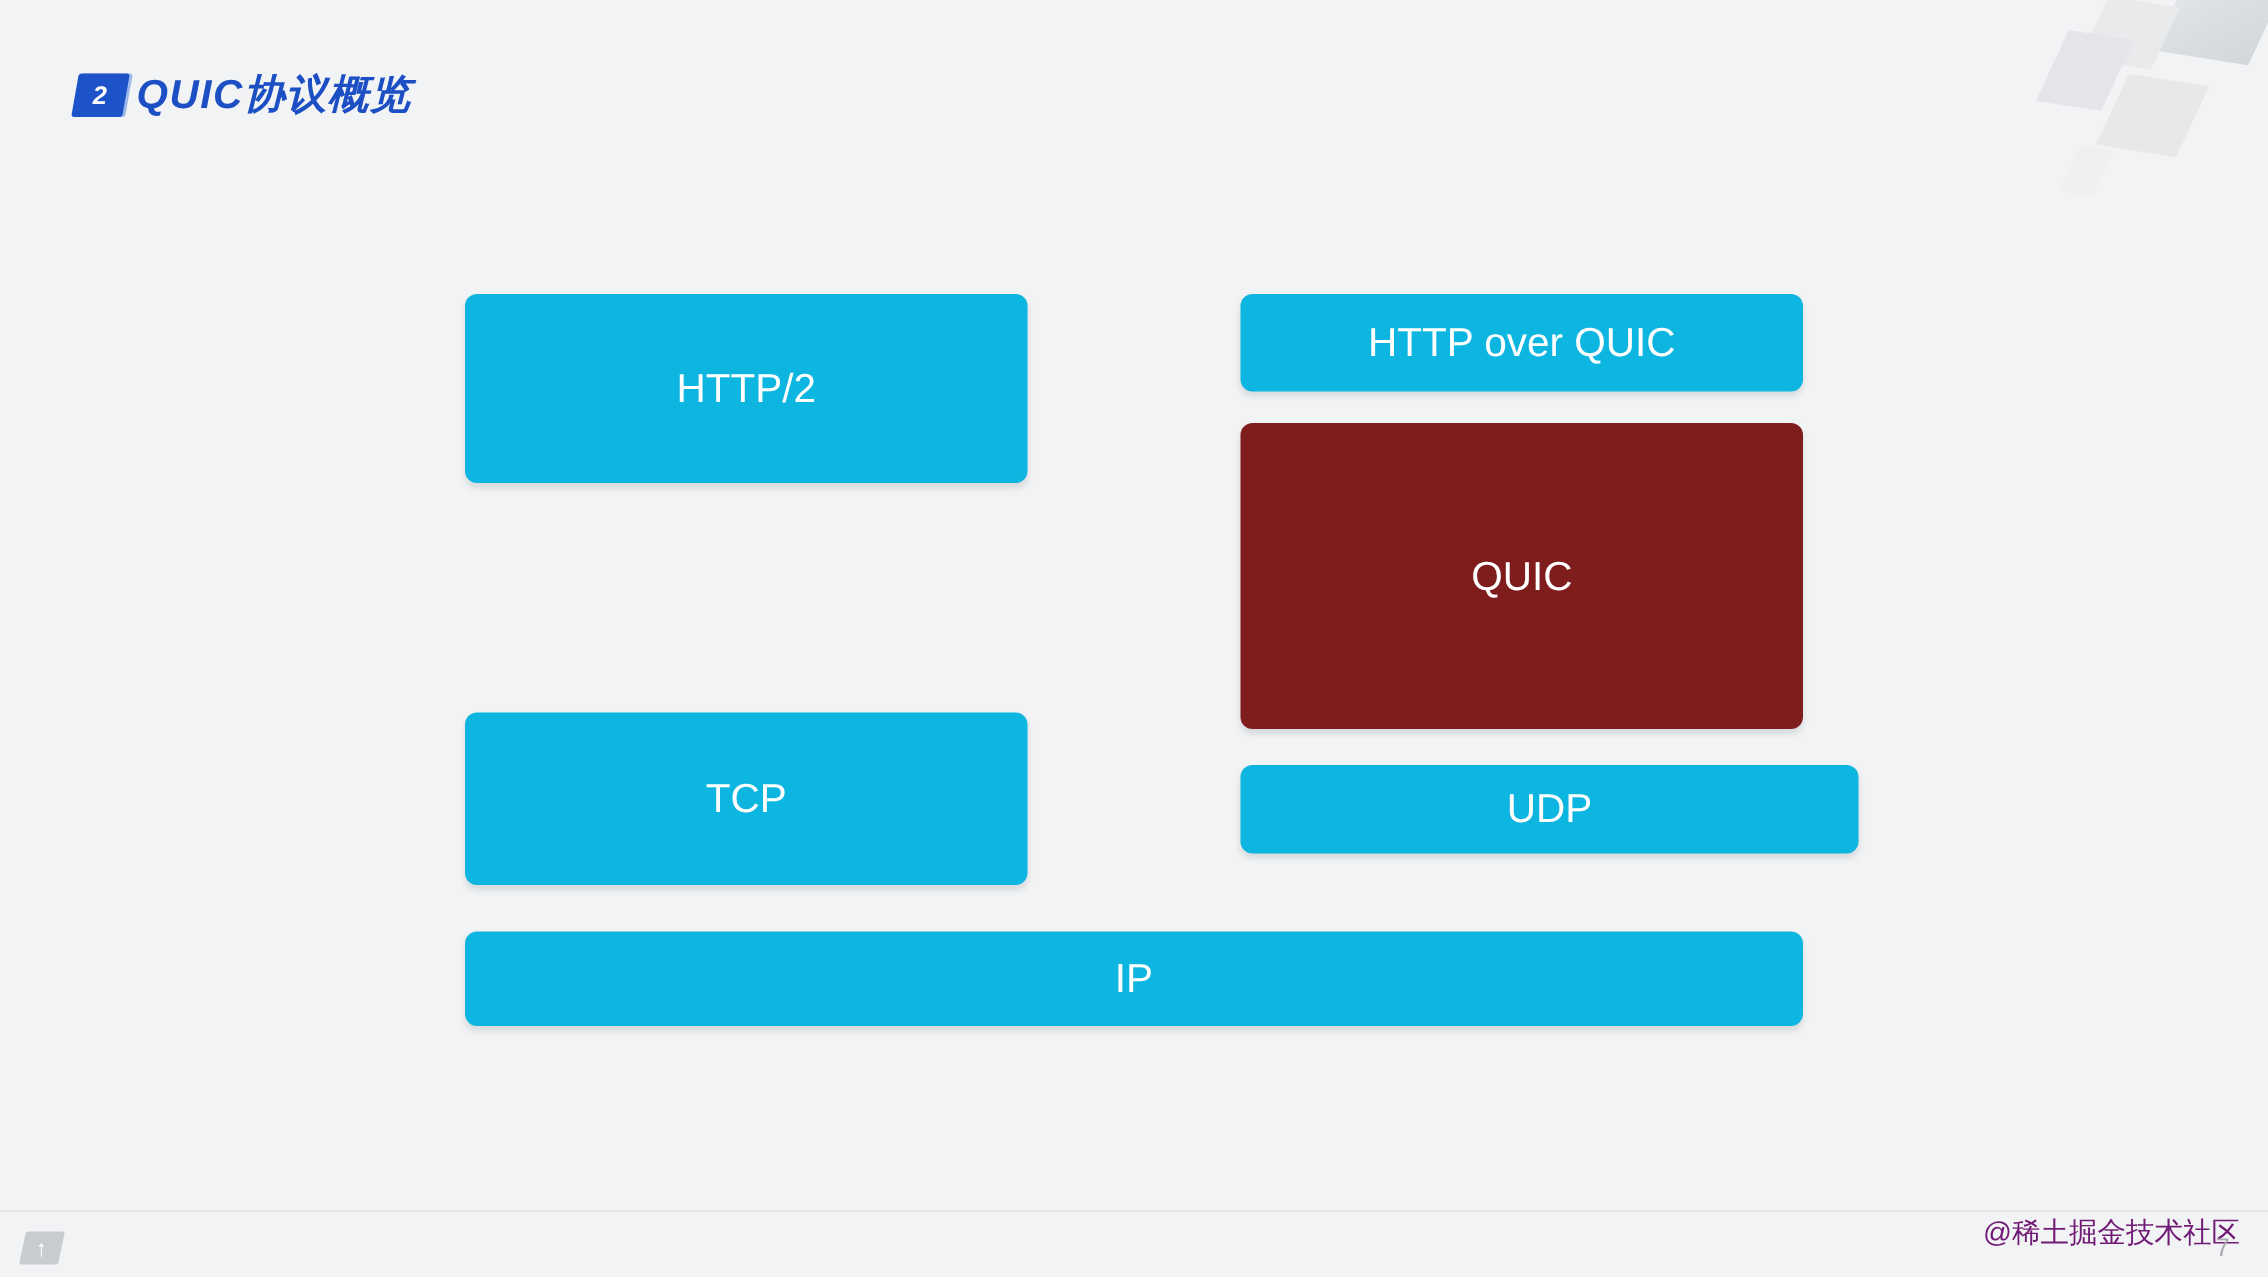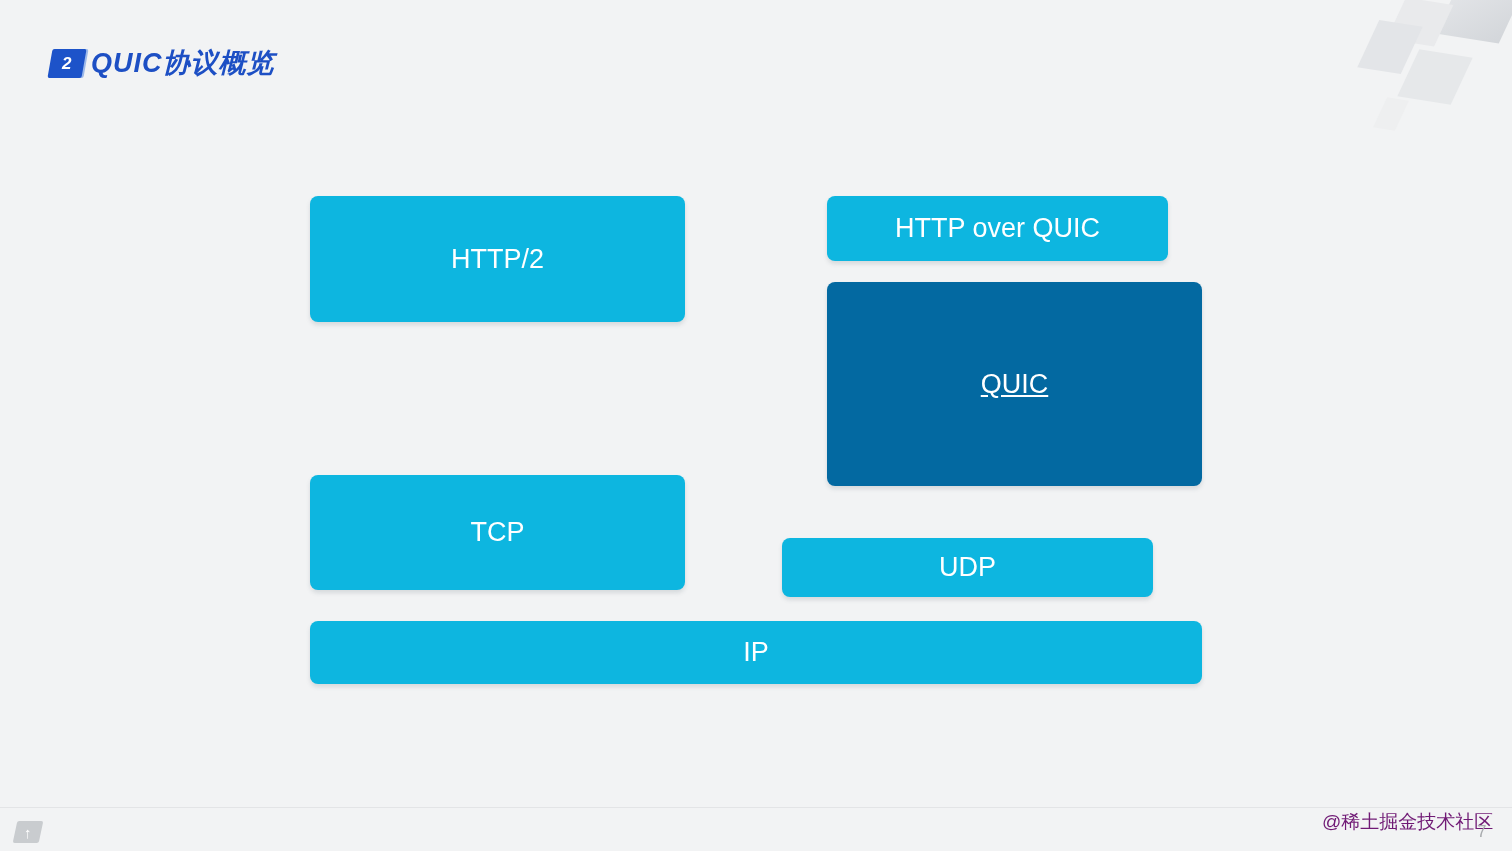--- a/index.html
+++ b/index.html
@@ -71,23 +71,23 @@
     color: #ffffff;
     font-size: 27px;
     display: flex;
     align-items: center;
     justify-content: center;
     box-shadow: 0 3px 4px rgba(90, 105, 115, 0.18);
   }
   .box-http2 { left: 310px; top: 196px; width: 375px; height: 126px; }
   .box-tls   { left: 310px; top: 345px; width: 375px; height: 87px; }
   .box-tcp   { left: 310px; top: 455px; width: 375px; height: 115px; margin-top: 20px; }
-  .box-hoq   { left: 827px; top: 196px; width: 341px; height: 65px; text-align: center; }
-  .box-quic  { left: 827px; top: 282px; width: 375px; height: 204px; background: #0369a1; text-decoration: underline; }
-  .box-udp   { left: 782px; top: 510px; width: 371px; height: 59px; margin-top: 28px; }
+  .box-hoq   { left: 827px; top: 196px; width: 375px; height: 65px; text-align: center; }
+  .box-quic  { left: 827px; top: 282px; width: 375px; height: 204px; background: #7f1d1d; }
+  .box-udp   { left: 827px; top: 510px; width: 412px; height: 59px; }
   .box-ip    { left: 310px; top: 592px; width: 892px; height: 63px; margin-top: 29px; }
 
   
   .footer-divider {
     position: absolute;
     left: 0;
     top: 807px;
     width: 1512px;
     height: 1px;
     background: #e3e4e6;

